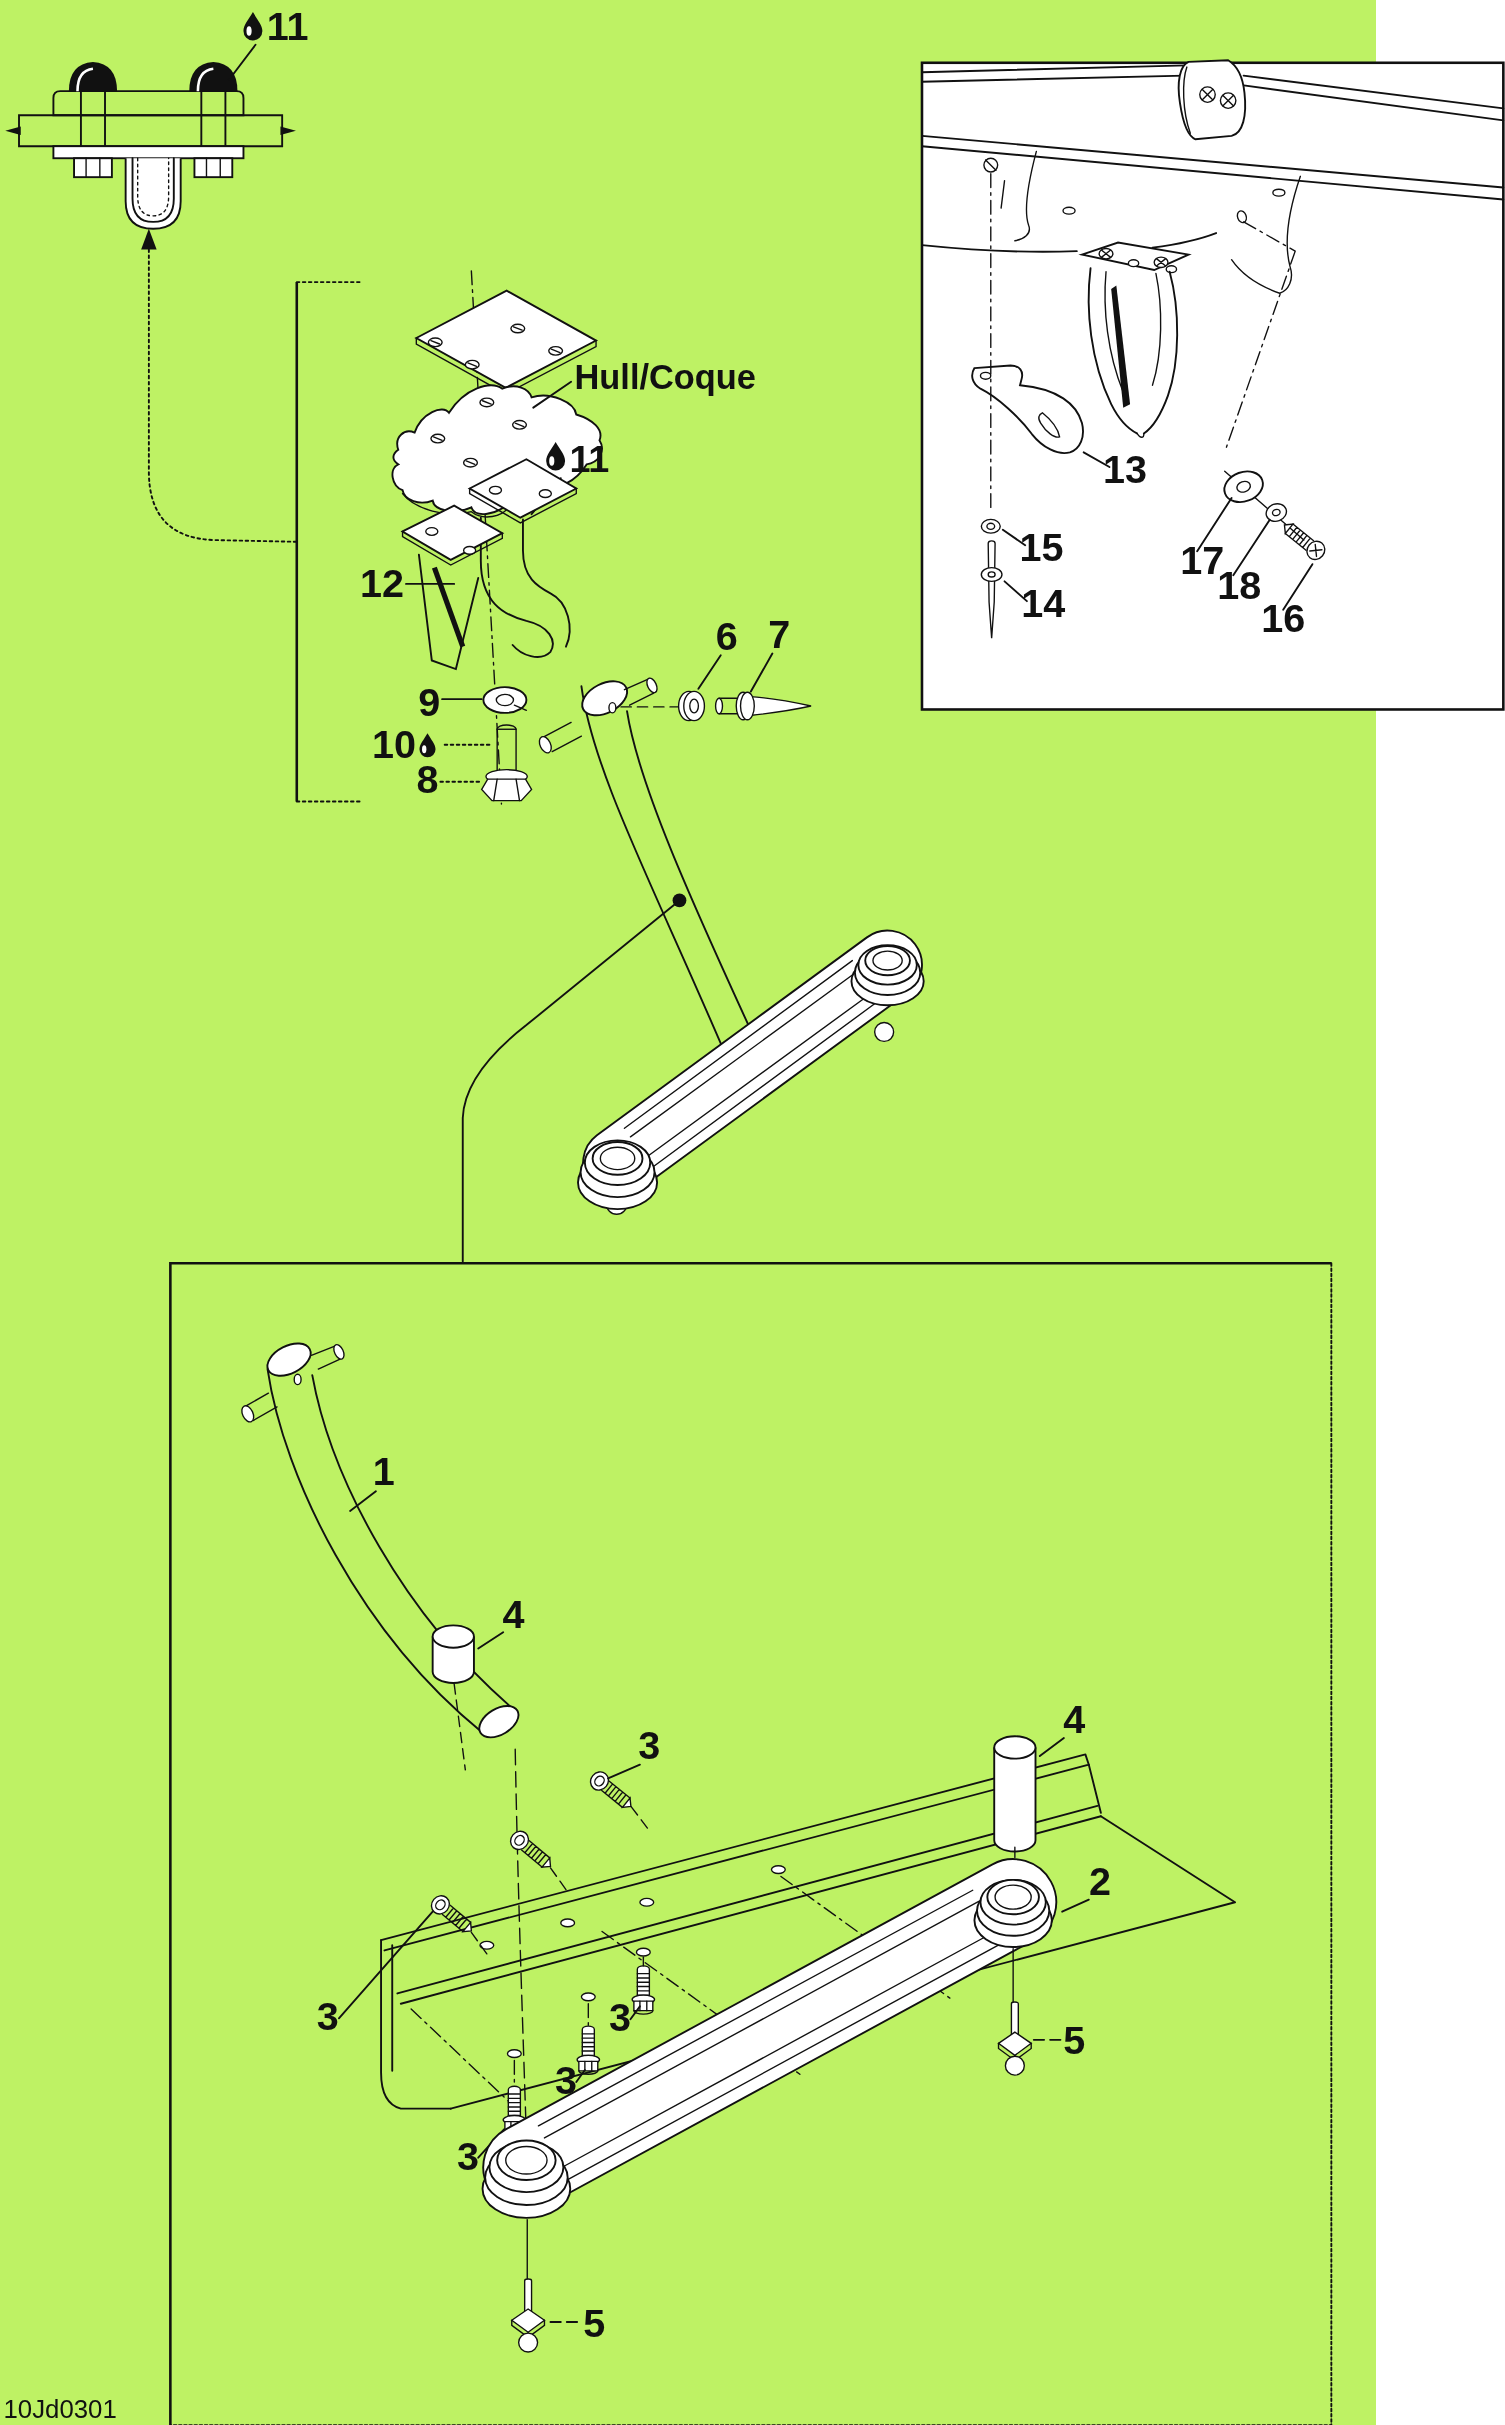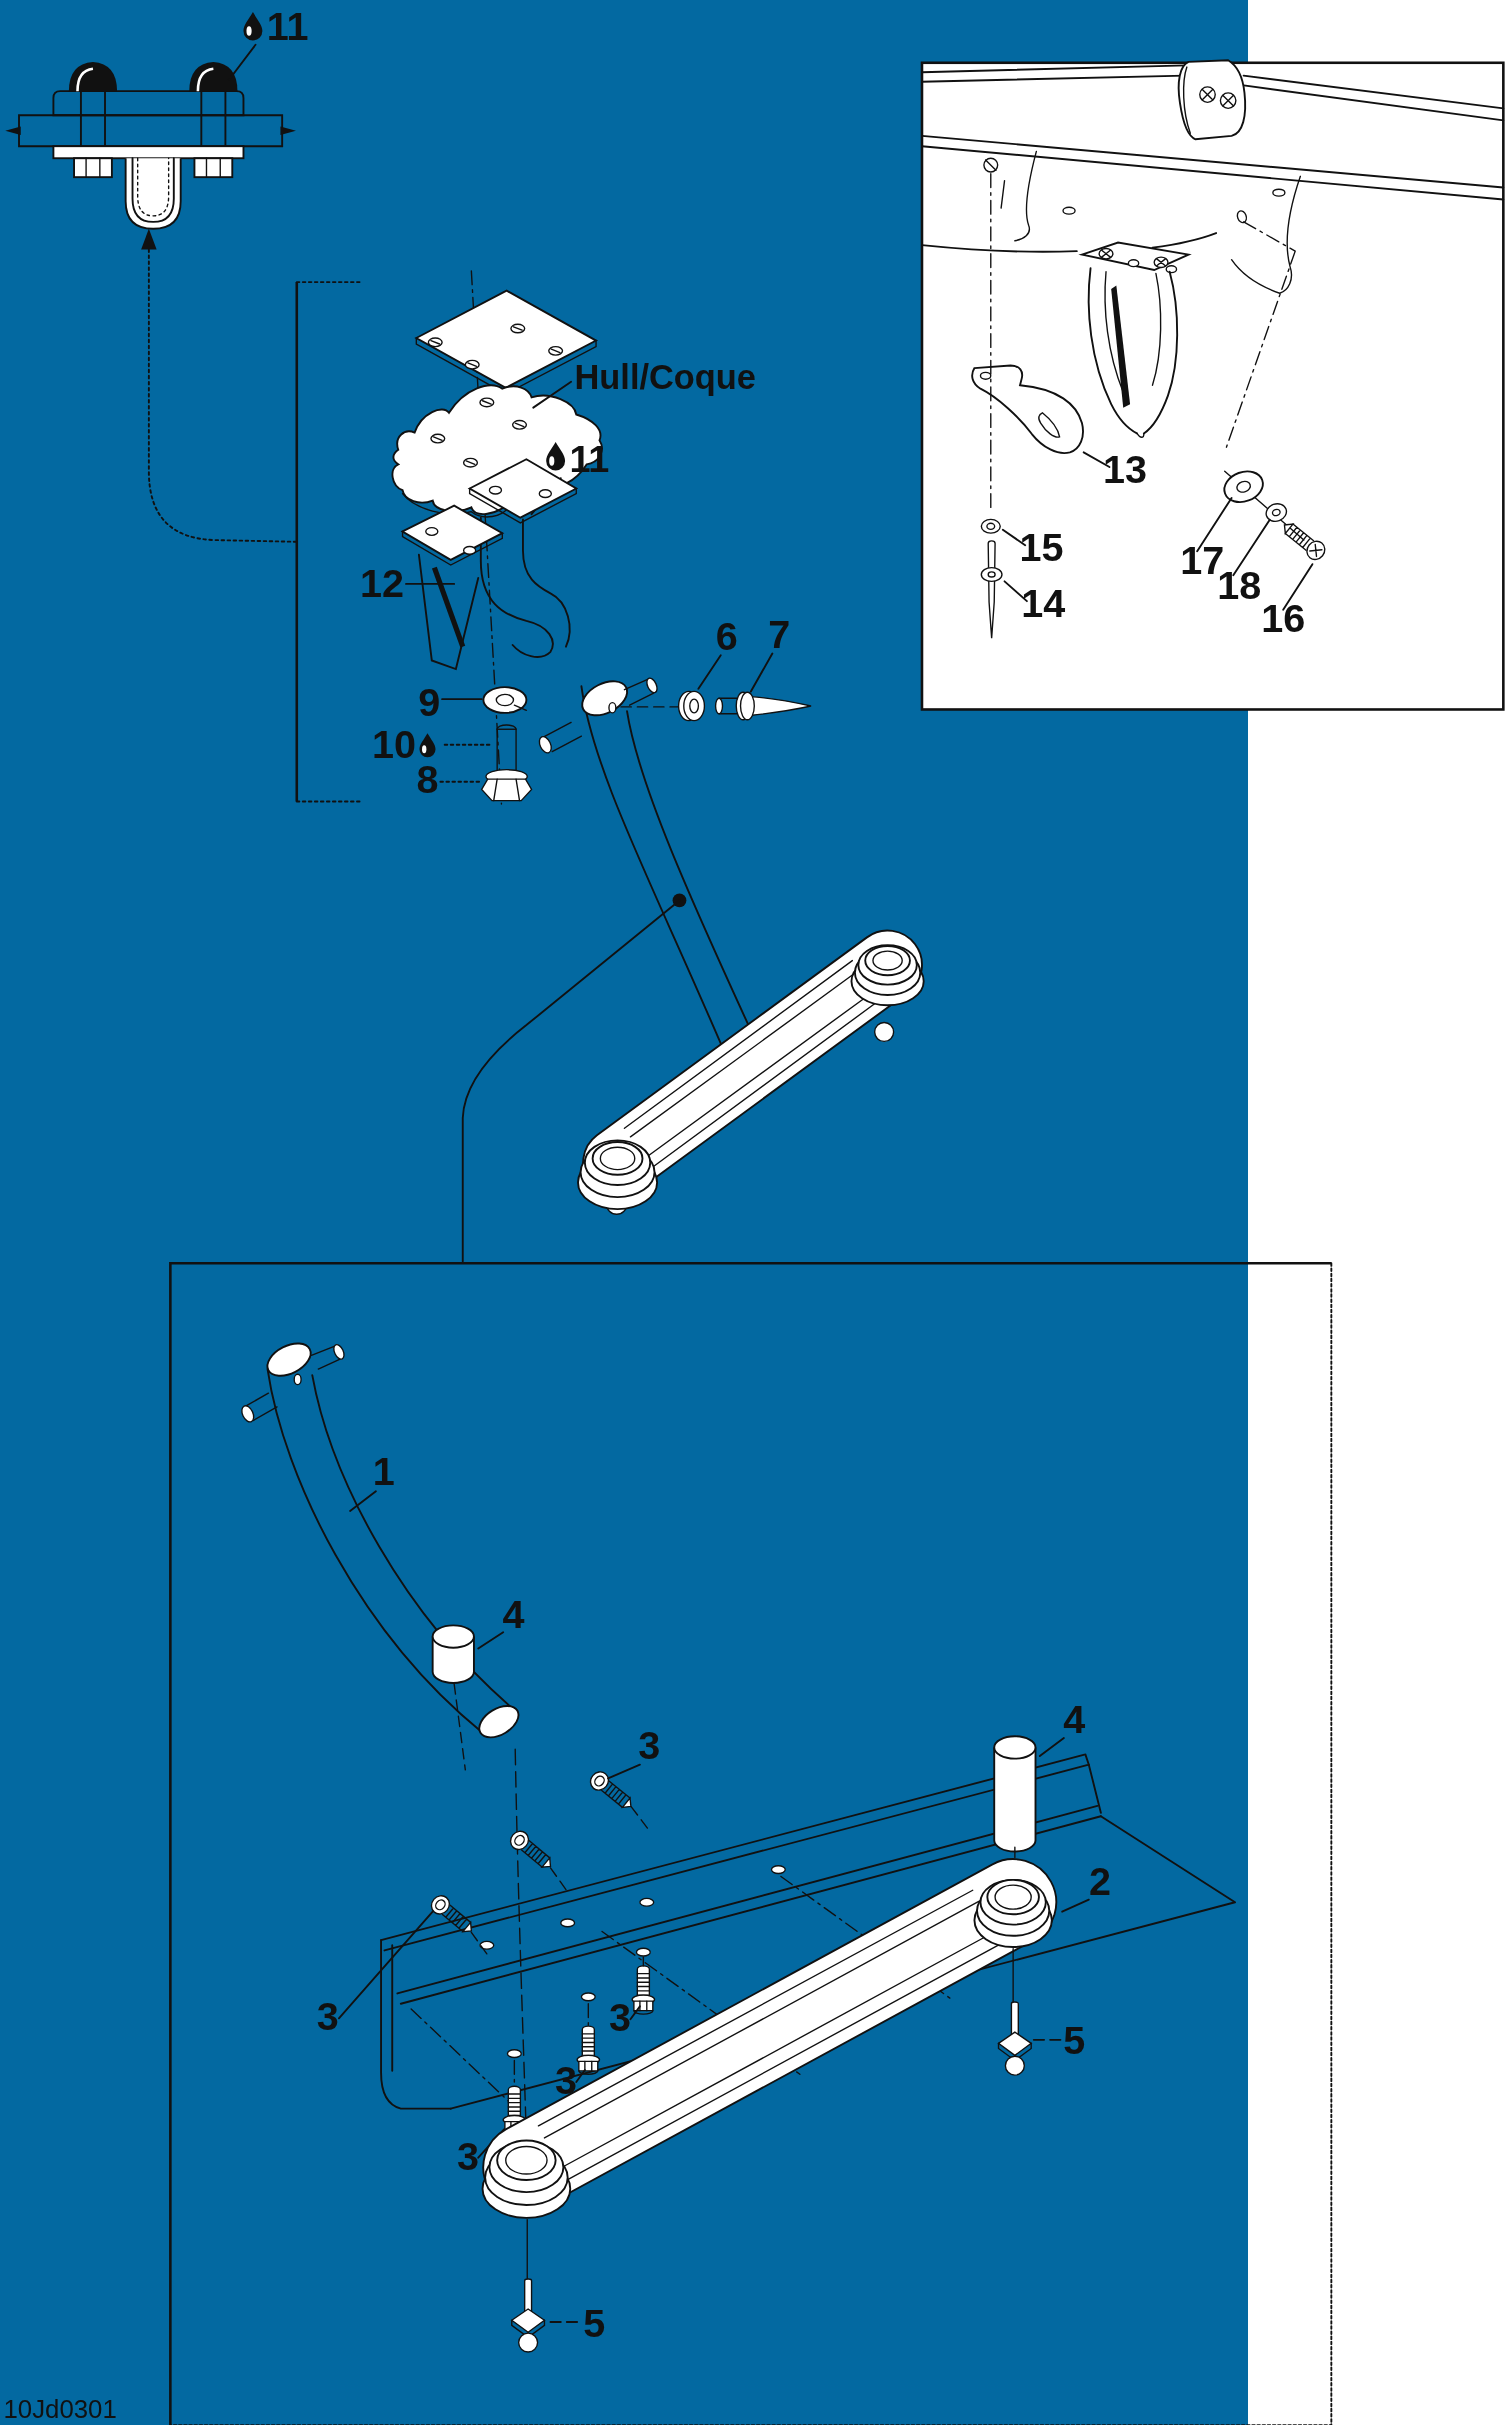--- a/index.html
+++ b/index.html
@@ -1,16 +1,16 @@
 <!DOCTYPE html>
 <html style="font-size:13.8px"><head>
 <meta charset="utf-8">
 <style>
   html,body{margin:0;padding:0;background:#fff;}
-  .stage{width:1248px;height:2426px;background:#0369a1;position:relative;text-decoration:underline;}
+  .stage{width:1376px;height:2426px;background:#bef264;position:relative;text-decoration:underline;}
   svg{display:block;}
   svg text{font-family:"Liberation Sans","DejaVu Sans",sans-serif;fill:#111;}
   .num{font-size:46px;font-weight:700;}
   .num44{font-size:44px;font-weight:700;}
   .hullt{font-size:40px;font-weight:700;}
   .code{font-size:30px;font-weight:400;}
   .ln{stroke:#111;stroke-width:2.2;fill:none;stroke-linecap:round;}
   .ln1{stroke:#111;stroke-width:1.6;fill:none;stroke-linecap:round;}
   .ln3{stroke:#111;stroke-width:3;fill:none;}
   .wh{fill:#fff;stroke:#111;stroke-width:2.2;}

